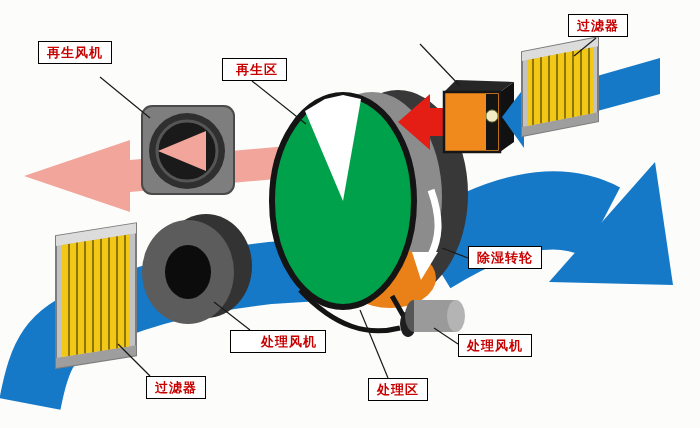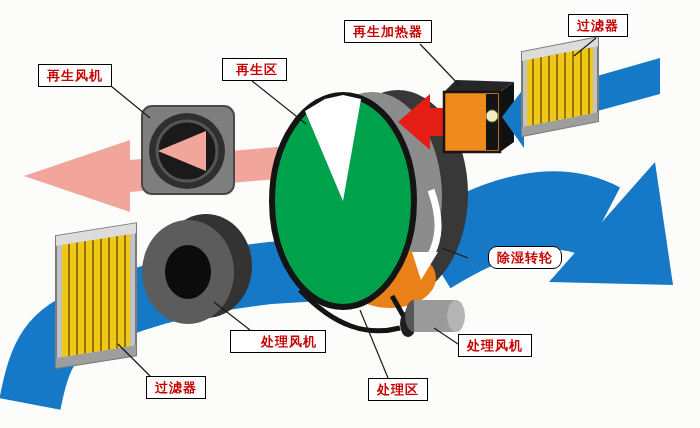--- a/index.html
+++ b/index.html
@@ -118,23 +118,22 @@
     <line x1="420" y1="44" x2="460" y2="86"></line>
     <line x1="596" y1="38" x2="574" y2="56"></line>
     <line x1="468" y1="258" x2="442" y2="248"></line>
     <line x1="458" y1="344" x2="434" y2="328"></line>
     <line x1="250" y1="330" x2="214" y2="302"></line>
     <line x1="388" y1="378" x2="360" y2="310"></line>
     <line x1="150" y1="376" x2="118" y2="344"></line>
   </g>
 </svg>
 
-<div class="lbl" style="left:38px;top:64px;">再生风机</div>
+<div class="lbl" style="left:38px;top:41px;">再生风机</div>
 <div class="lbl" style="left:222px;top:58px;padding-left:13px;">再生区</div>
-<div class="lbl" style="left:344px;top:20px;">再生加热器</div>
 <div class="lbl" style="left:568px;top:14px;">过滤器</div>
-<div class="lbl" style="left:488px;top:246px;border-radius:9px;">除湿转轮</div>
+<div class="lbl" style="left:468px;top:246px;">除湿转轮</div>
 <div class="lbl" style="left:458px;top:334px;">处理风机</div>
 <div class="lbl" style="left:230px;top:330px;padding-left:30px;">处理风机</div>
 <div class="lbl" style="left:368px;top:378px;">处理区</div>
 <div class="lbl" style="left:146px;top:376px;">过滤器</div>
 
 </div>
 
 </body></html>

